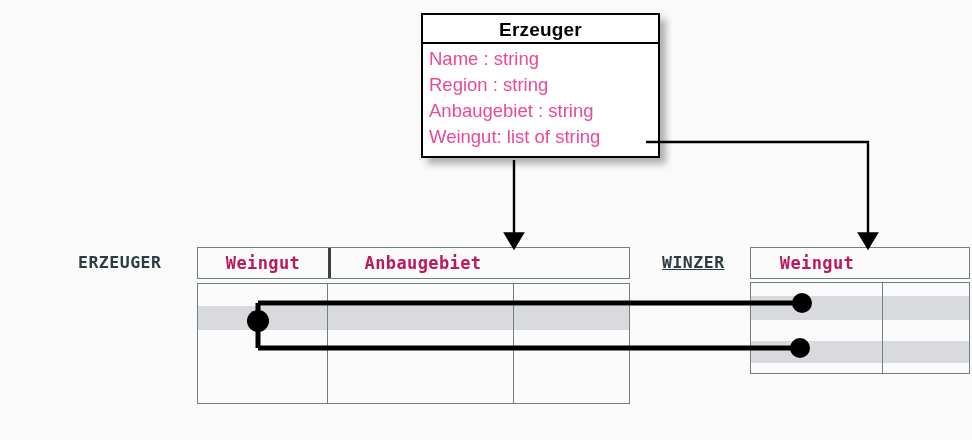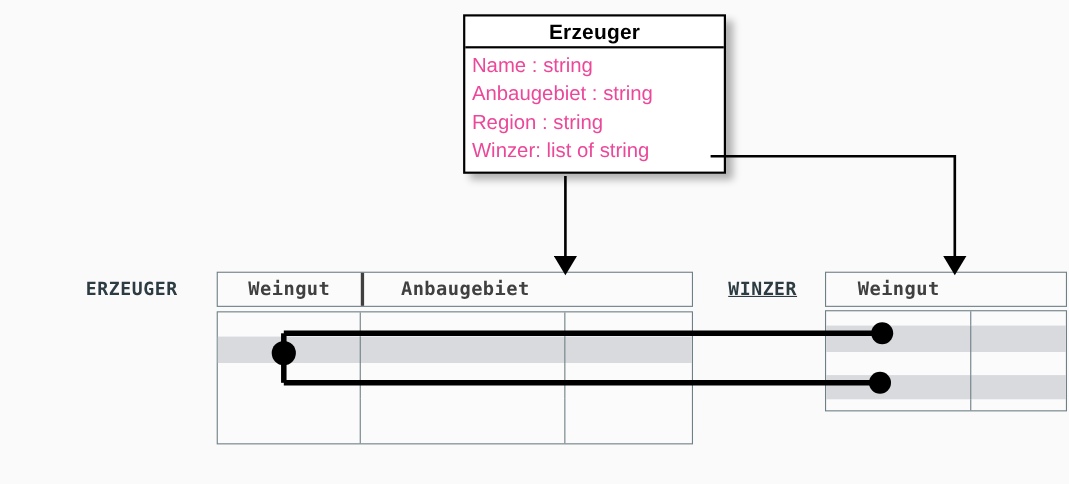--- a/index.html
+++ b/index.html
@@ -80,21 +80,21 @@
     display: flex;
     background: #fbfbfb;
     border: 1px solid #6e7f86;
     box-sizing: border-box;
     z-index: 3;
   }
   .tbl-header .cell {
     font-family: "DejaVu Sans Mono", monospace;
     font-weight: bold;
     font-size: 17px;
-    color: #404040;
+    color: #be185d;
     display: flex;
     align-items: center;
     justify-content: center;
     box-sizing: border-box;
     letter-spacing: 0.4px;
   }
   .tbl-header .cell + .cell {
     border-left: 3px solid #404040;
   }
 
@@ -123,23 +123,23 @@
 </style>
 </head>
 <body style="background: rgb(250, 250, 250);">
 
 <div id="stage">
 
   <div class="uml-box">
     <div class="uml-title">Erzeuger</div>
     <div class="uml-attrs">
       <div class="uml-attr">Name : string</div>
+      <div class="uml-attr">Region : string</div>
       <div class="uml-attr">Anbaugebiet : string</div>
-      <div class="uml-attr">Region : string</div>
-      <div class="uml-attr">Winzer: list of string</div>
+      <div class="uml-attr">Weingut: list of string</div>
     </div>
   </div>
 
   <div class="tbl-label" style="left:38px; top:253px;">ERZEUGER</div>
 
   <div class="tbl-header" style="left:157px; top:247px; width:433px; height:32px;">
     <div class="cell" style="width:130px;">Weingut</div>
     <div class="cell" style="width:187px;">Anbaugebiet</div>
   </div>
 

